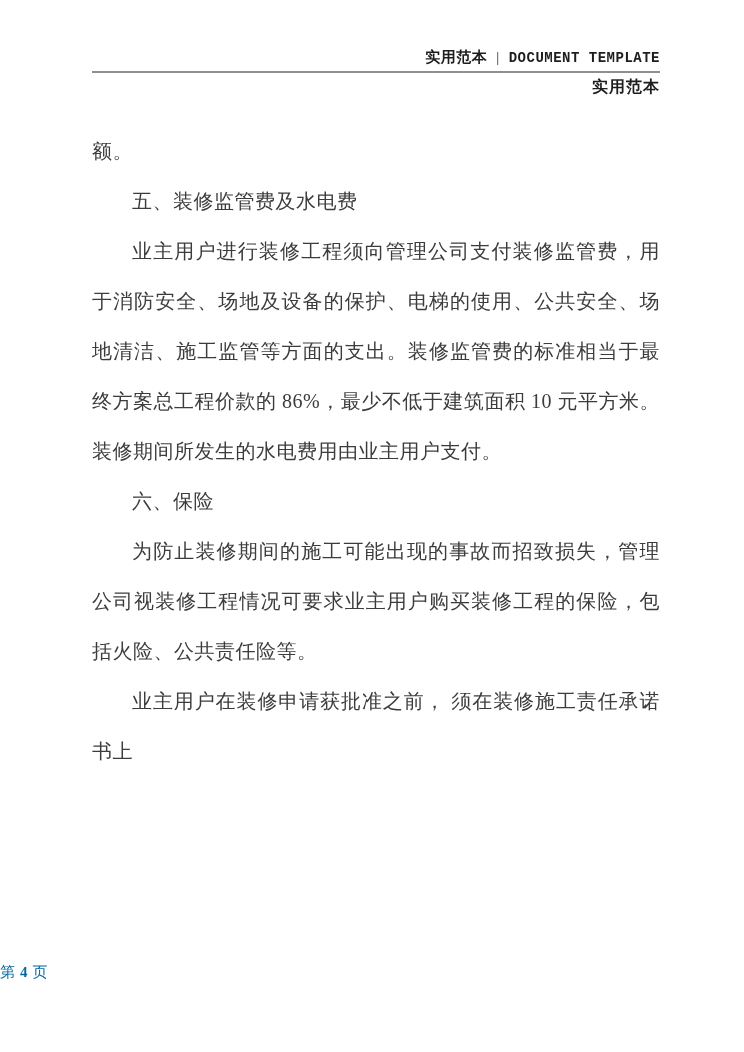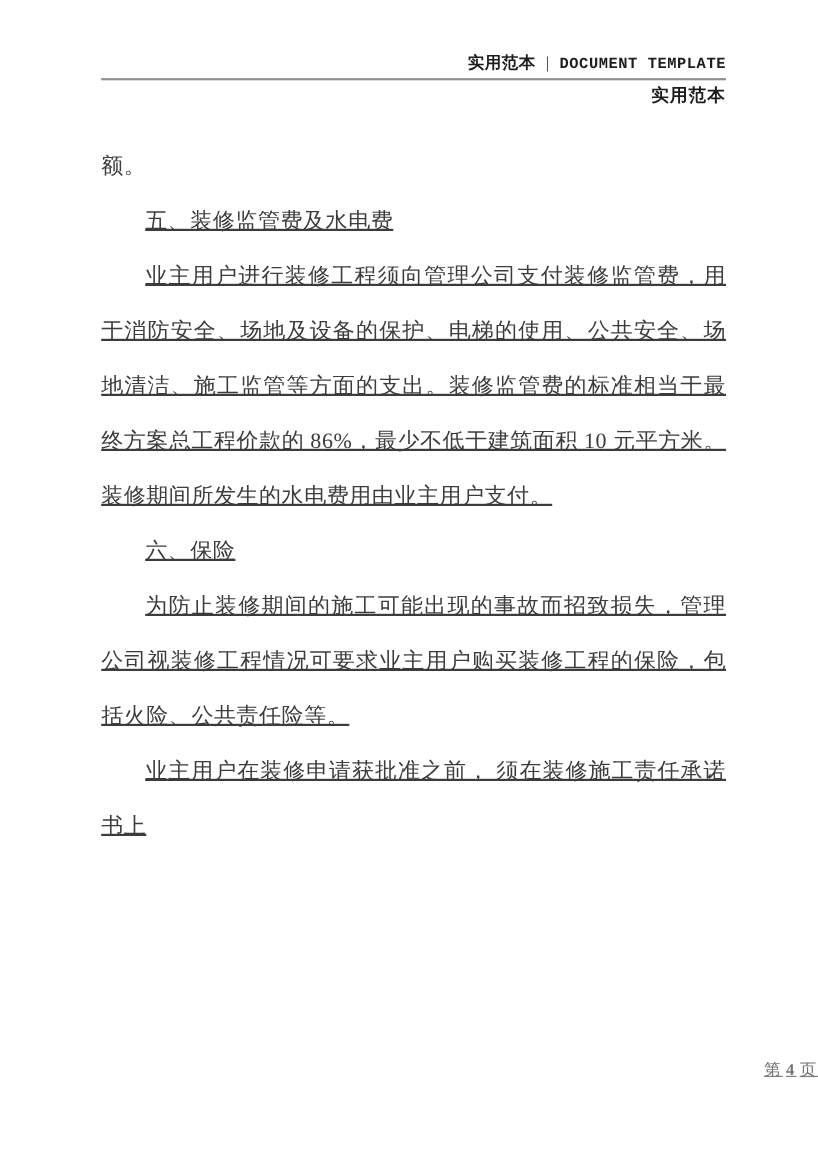--- a/index.html
+++ b/index.html
@@ -64,33 +64,31 @@
   .doc-body p {
     margin: 0;
     font-size: 20px;
     line-height: 50px;
     color: #3c3c3c;
     text-align: justify;
     letter-spacing: 0.5px;
   }
   .doc-body p.indent {
     text-indent: 2em;
-    text-decoration: underline;
   }
   
   .page-footer {
     position: absolute;
     left: 0;
     right: 0;
     top: 963px;
-    text-align: right;
+    text-align: left;
     font-size: 15px;
-    color: #737373;
+    color: #0369a1;
     letter-spacing: 2px;
-    text-decoration: underline;
   }
   .page-footer .page-num {
     font-weight: bold;
     font-family: "Liberation Serif", "DejaVu Serif", serif;
     padding: 0 3px;
   }
 </style>
 </head>
 <body>
 

